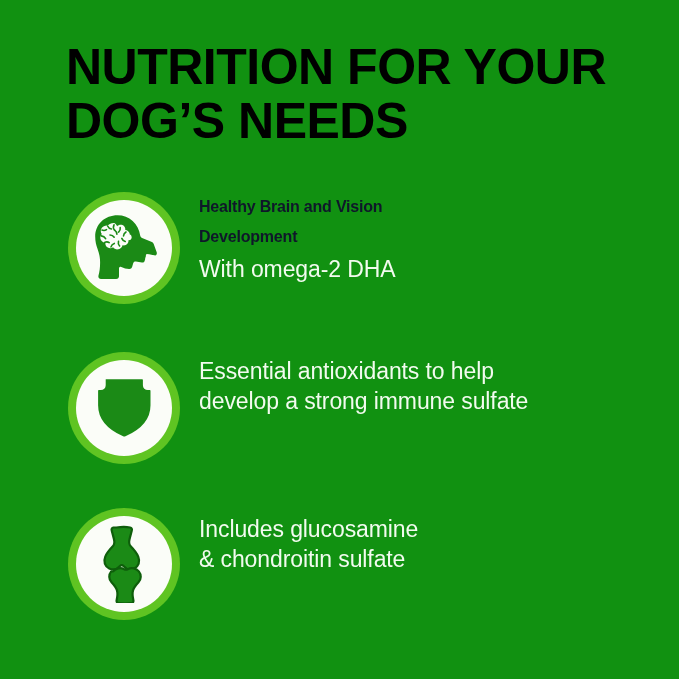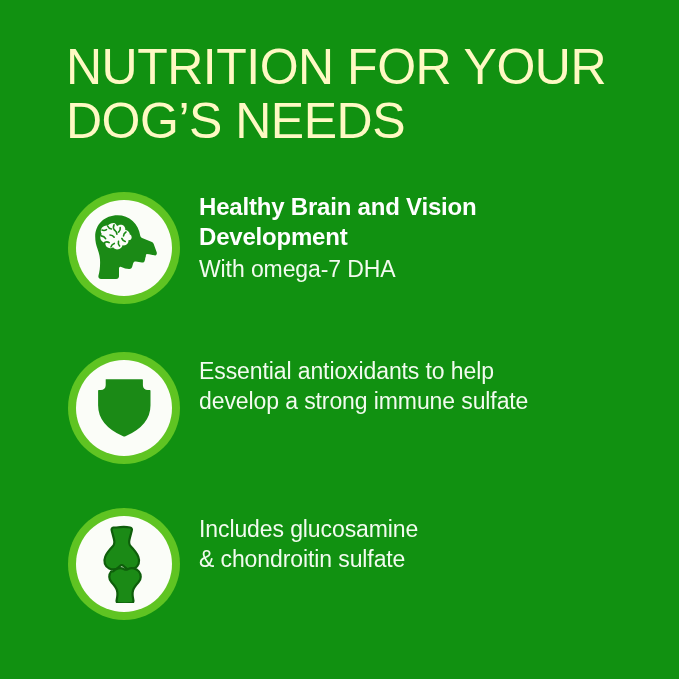--- a/index.html
+++ b/index.html
@@ -20,24 +20,24 @@
     background: #119111;
     box-sizing: border-box;
   }
 
   
   .headline {
     position: absolute;
     left: 66px;
     top: 40px;
     width: 560px;
-    color: #fef9c3;
+    color: #000000;
     font-size: 50px;
     line-height: 54px;
-    font-weight: normal;
+    font-weight: bold;
     letter-spacing: -0.5px;
     text-transform: uppercase;
     white-space: pre-line;
   }
 
   
   .features {
     position: absolute;
     left: 0;
     top: 180px;
@@ -76,22 +76,22 @@
     display: block;
   }
 
   .feature-text {
     position: absolute;
     left: 199px;
     top: 10px;
     width: 448px;
   }
   .feature-title {
-    color: #ffffff;
-    font-size: 24px;
+    color: #0f172a;
+    font-size: 16px;
     line-height: 30px;
     font-weight: bold;
     letter-spacing: -0.2px;
     white-space: pre-line;
   }
   .feature-sub {
     color: #f2fbef;
     font-size: 23px;
     line-height: 30px;
     font-weight: normal;
@@ -148,21 +148,21 @@
               </g>
 
               <circle cx="41.6" cy="24.2" r="3.0" fill="#FBFDF8"></circle>
             </svg>
           </span>
         </div>
       </div>
       <div class="feature-text">
         <div class="feature-title">Healthy Brain and Vision
 Development</div>
-        <div class="feature-sub">With omega-7 DHA</div>
+        <div class="feature-sub">With omega-2 DHA</div>
       </div>
     </div>
 
     <div class="feature-row row-2">
       <div class="icon-badge">
         <div class="disc">
           <span>
             <svg width="62" height="74" viewBox="0 0 62 74" xmlns="http://www.w3.org/2000/svg">
               <path fill="#1B8A16" stroke="#FBFDF8" stroke-width="4.2" stroke-linejoin="round" d="M12.8 6.2h36.4c1.6 0 2.8 1.2 2.8 2.8v5.2c0 1.6 1.2 2.8 2.8 2.8h2.0c1.6 0 2.8 1.2 2.8 2.8v14.4c0 14.6-9.0 25.4-26.3 33.0-1.4.6-2.6.6-4.0 0C12.0 59.6 3.0 48.8 3.0 34.2V19.8c0-1.6 1.2-2.8 2.8-2.8h2.0c1.6 0 2.8-1.2 2.8-2.8V9.0c0-1.6 1.2-2.8 2.2-2.8z"></path>
             </svg>

